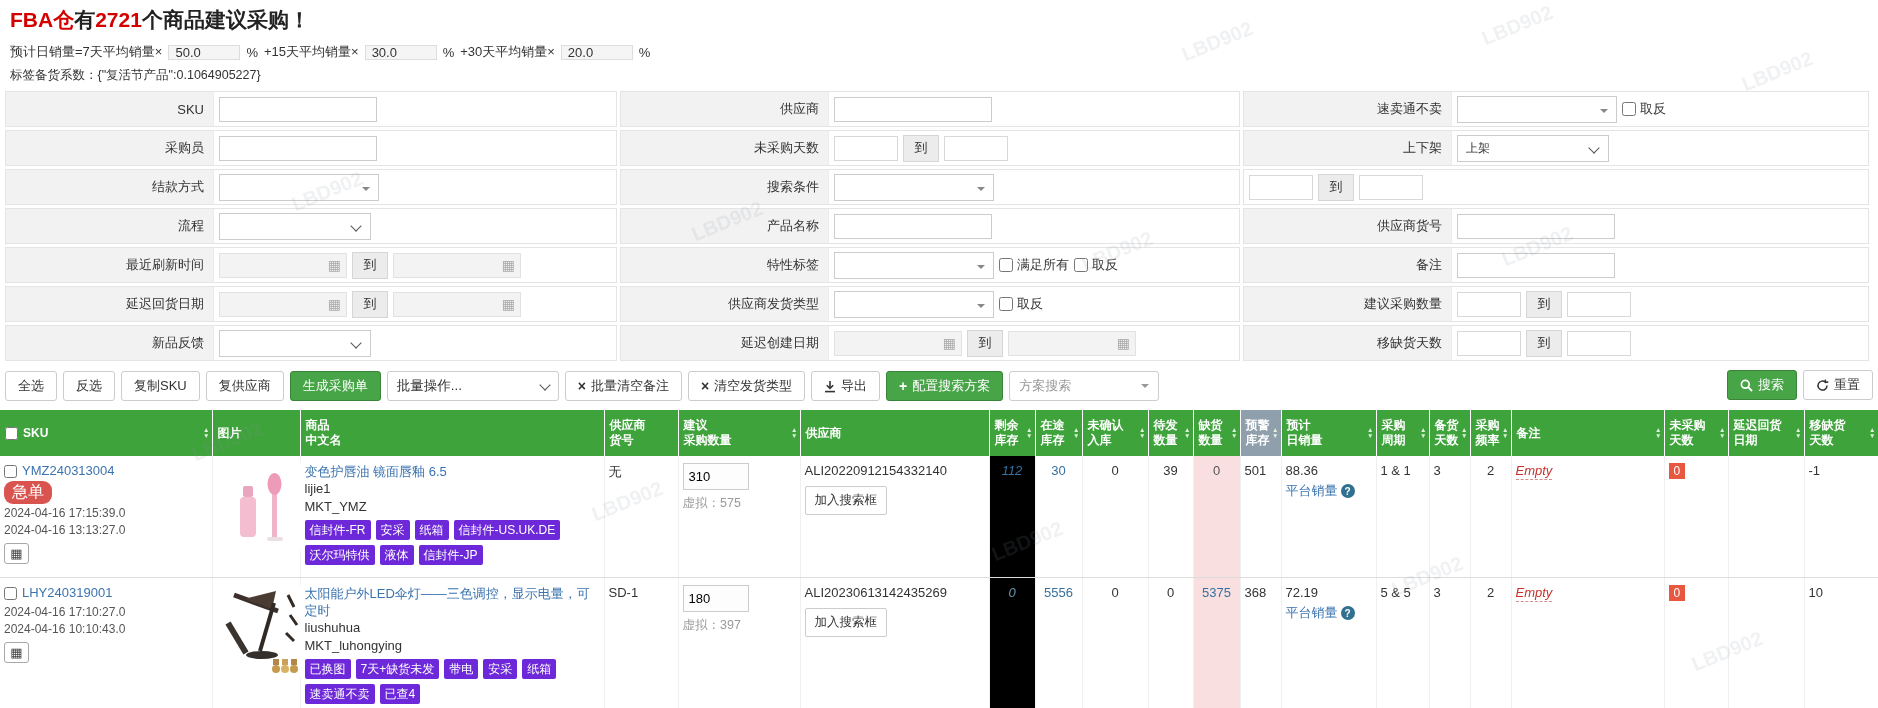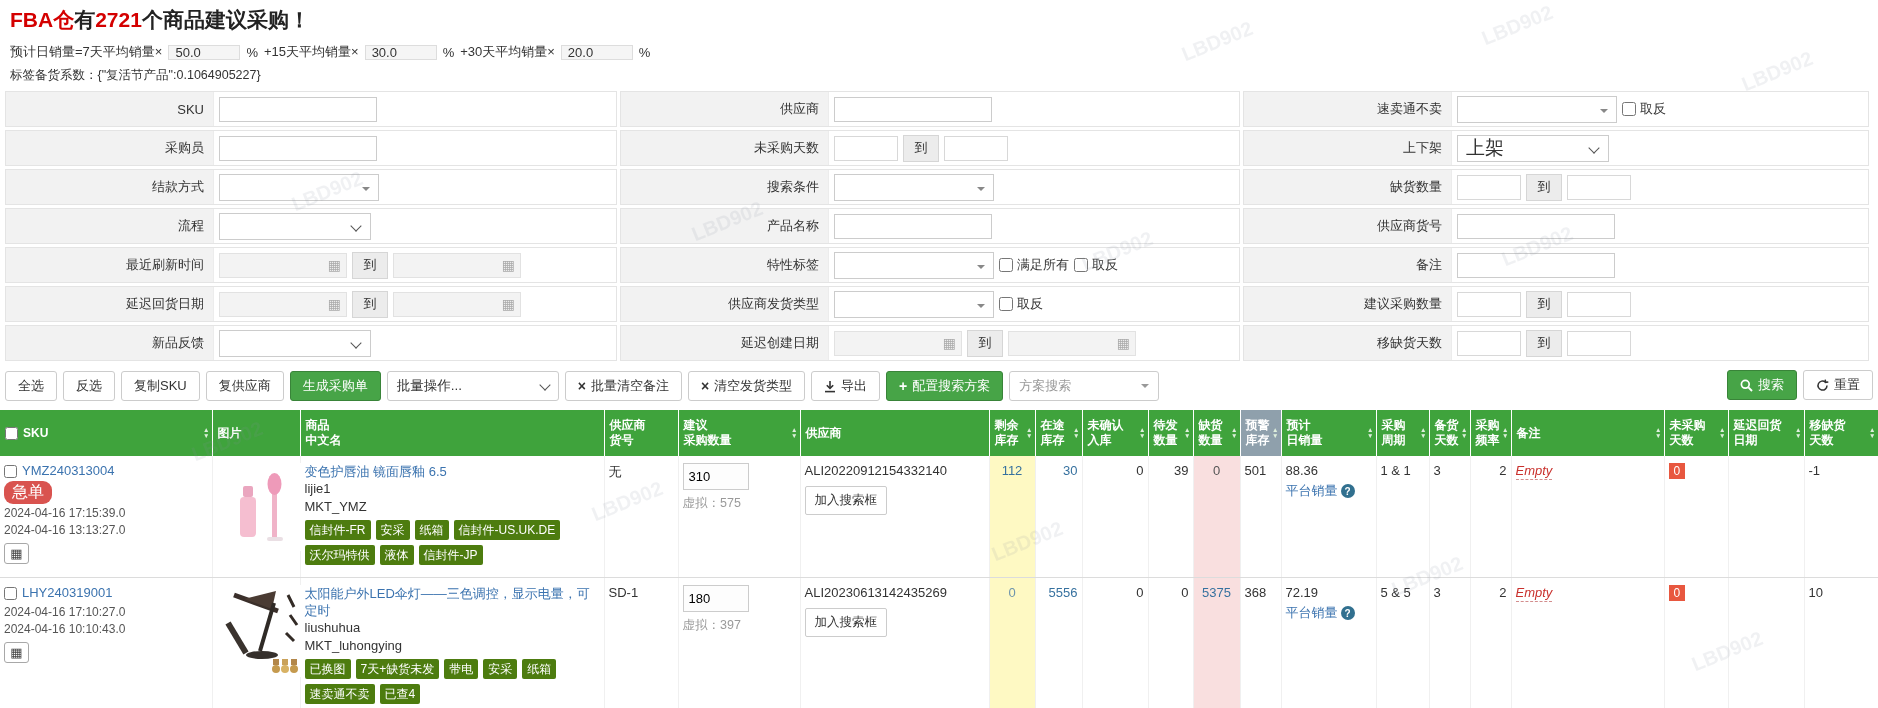--- a/index.html
+++ b/index.html
@@ -32,21 +32,21 @@
   .fgrid { display:grid; grid-template-columns:612px 620px 626px; gap:3px 3px; margin:7px 5px 0 5px; }
   .frow { border:1px solid #e4e4e4; background:#fff; display:flex; align-items:center; height:36px; }
   .flabel { width:208px; min-width:208px; background:#f2f2f2; height:100%; display:flex; align-items:center;
     justify-content:flex-end; padding-right:9px; font-size:13px; color:#333; border-right:1px solid #ececec; }
   .fctl { flex:1; display:flex; align-items:center; gap:5px; padding-left:5px; font-size:13px; }
   .txt { width:158px; height:25px; border:1px solid #ccc; font:13px "Liberation Sans",sans-serif; padding:0 5px; }
   .num { width:64px; height:25px; border:1px solid #d8d8d8; font:13px "Liberation Sans",sans-serif; padding:0 4px; }
   .s2 { width:160px; height:27px; border:1px solid #ccc; background:#fff; position:relative; }
   .s2:after { content:""; position:absolute; right:8px; top:12px; border:4px solid transparent; border-top-color:#888; }
   .sn { width:152px; height:27px; border:1px solid #ccc; background:#fff; position:relative;
-        font-size:19px; display:flex; align-items:center; padding:0 8px; }
+        font-size:12px; display:flex; align-items:center; padding:0 8px; }
   .sn:after { content:""; position:absolute; right:10px; top:8px; width:7px; height:7px;
         border-right:1.6px solid #555; border-bottom:1.6px solid #555; transform:rotate(45deg); }
   .date { width:128px; height:25px; background:#f3f3f3; border:1px solid #e2e2e2; position:relative; }
   .date:after { content:"▦"; position:absolute; right:5px; top:3px; color:#a9a9a9; font-size:14px; }
   .tobtn { min-width:36px; height:27px; background:#ececec; border:1px solid #d6d6d6; font-size:13px;
         display:inline-flex; align-items:center; justify-content:center; color:#333; }
   .ck { display:inline-flex; align-items:center; gap:4px; font-size:13px; color:#333; }
   .ck input { width:14px; height:14px; }
 
   
@@ -73,37 +73,37 @@
   thead th.sorted { background:#8fa0ac; }
   .thl span { display:block; line-height:15px; }
   .sort-ic { position:absolute; right:2px; top:50%; transform:translateY(-50%);
         display:flex; flex-direction:column; font-size:6.5px; line-height:6px; color:#dff0dd; }
   .skuth { display:flex; align-items:center; gap:5px; }
   .skuth input { width:13px; height:13px; }
   tbody td { vertical-align:top; border-bottom:1px solid #dcdcdc; border-right:1px solid #f0f0f0;
         padding:7px 4px; font-size:13px; color:#333; background:#fff;margin-top:28px; }
   tr.row-a td { height:112px; }
   tr.row-b td { height:140px; }
-  td.tint-b { background:#fef9c3; text-align:center; color:#36719f; }
+  td.tint-b { background:#000000; text-align:center; color:#36719f;font-style:italic; }
   td.tint-p { background:#f9dfdf; text-align:center; color:#36719f; }
-  td.cc { text-align:right; }
+  td.cc { text-align:center; }
   .sku-line { display:flex; align-items:flex-start; gap:5px; }
   .sku-line input { width:13px; height:13px; margin-top:2px; }
   a.lnk { color:#3b73af; text-decoration:none; }
   .urgent { background:#d9534f; color:#fff; border-radius:9px; padding:1px 8px; font-size:16px;
         display:inline-block; margin:3px 0 1px 0; }
   .ts { color:#555; font-size:12px; line-height:17px; }
   .calbtn { width:25px; height:21px; border:1px solid #a8a8a8; border-radius:3px; background:#fff;
         display:inline-flex; align-items:center; justify-content:center; margin-top:4px; cursor:pointer; }
   .cal-g:after { content:"▦"; color:#444; font-size:13px; }
   .imgbox { width:88px; margin:0 auto; background:#fff; display:flex; align-items:center; justify-content:center; }
   .pname { line-height:17px; }
   .sub { line-height:18px; }
   .tags { margin-top:4px; }
-  .tag { background:#4d7c0f; color:#fff; font-size:12px; padding:1.5px 5px; margin:0 5px 5px 0;
+  .tag { background:#6d28d9; color:#fff; font-size:12px; padding:1.5px 5px; margin:0 5px 5px 0;
         display:inline-block; border-radius:2px; }
   .qty { width:66px; height:27px; border:1px solid #ccc; background:#fdfdfd; font:13px "Liberation Sans",sans-serif; padding:0 5px; }
   .virtual { color:#9a9a9a; font-size:12.5px; margin-top:5px; }
   .addbtn { margin-top:8px; border:1px solid #ccc; background:#fff; padding:5px 9px; font-size:12.5px;
         border-radius:2px; color:#333; cursor:pointer; font-family:"Liberation Sans",sans-serif; }
   .plat { color:#3b73af; font-size:13px; display:inline-flex; gap:3px; align-items:center; margin-top:4px; text-decoration:none; }
   .qico { width:14px; height:14px; border-radius:50%; background:#31708f; color:#fff; font-size:10px;
         display:inline-flex; align-items:center; justify-content:center; font-weight:bold; }
   .empty { color:#c9302c; font-style:italic; border-bottom:1px dashed #d38d8d; display:inline-block; padding-bottom:1px; }
   .nb { background:#e8573f; color:#fff; padding:1px 5px; font-size:12px; display:inline-block; }
@@ -198,21 +198,20 @@
         <div class="s2"></div>
       </div>
   </div>
   <div class="frow">
     <div class="flabel">搜索条件</div>
     <div class="fctl">
         <div class="s2"></div>
       </div>
   </div>
   <div class="frow">
-    <div class="flabel">缺货数量</div>
     <div class="fctl">
       <input class="num" style="">
       <span class="tobtn">到</span>
       <input class="num" style="">
     </div>
   </div>
 
   <div class="frow">
     <div class="flabel">流程</div>
     <div class="fctl">

